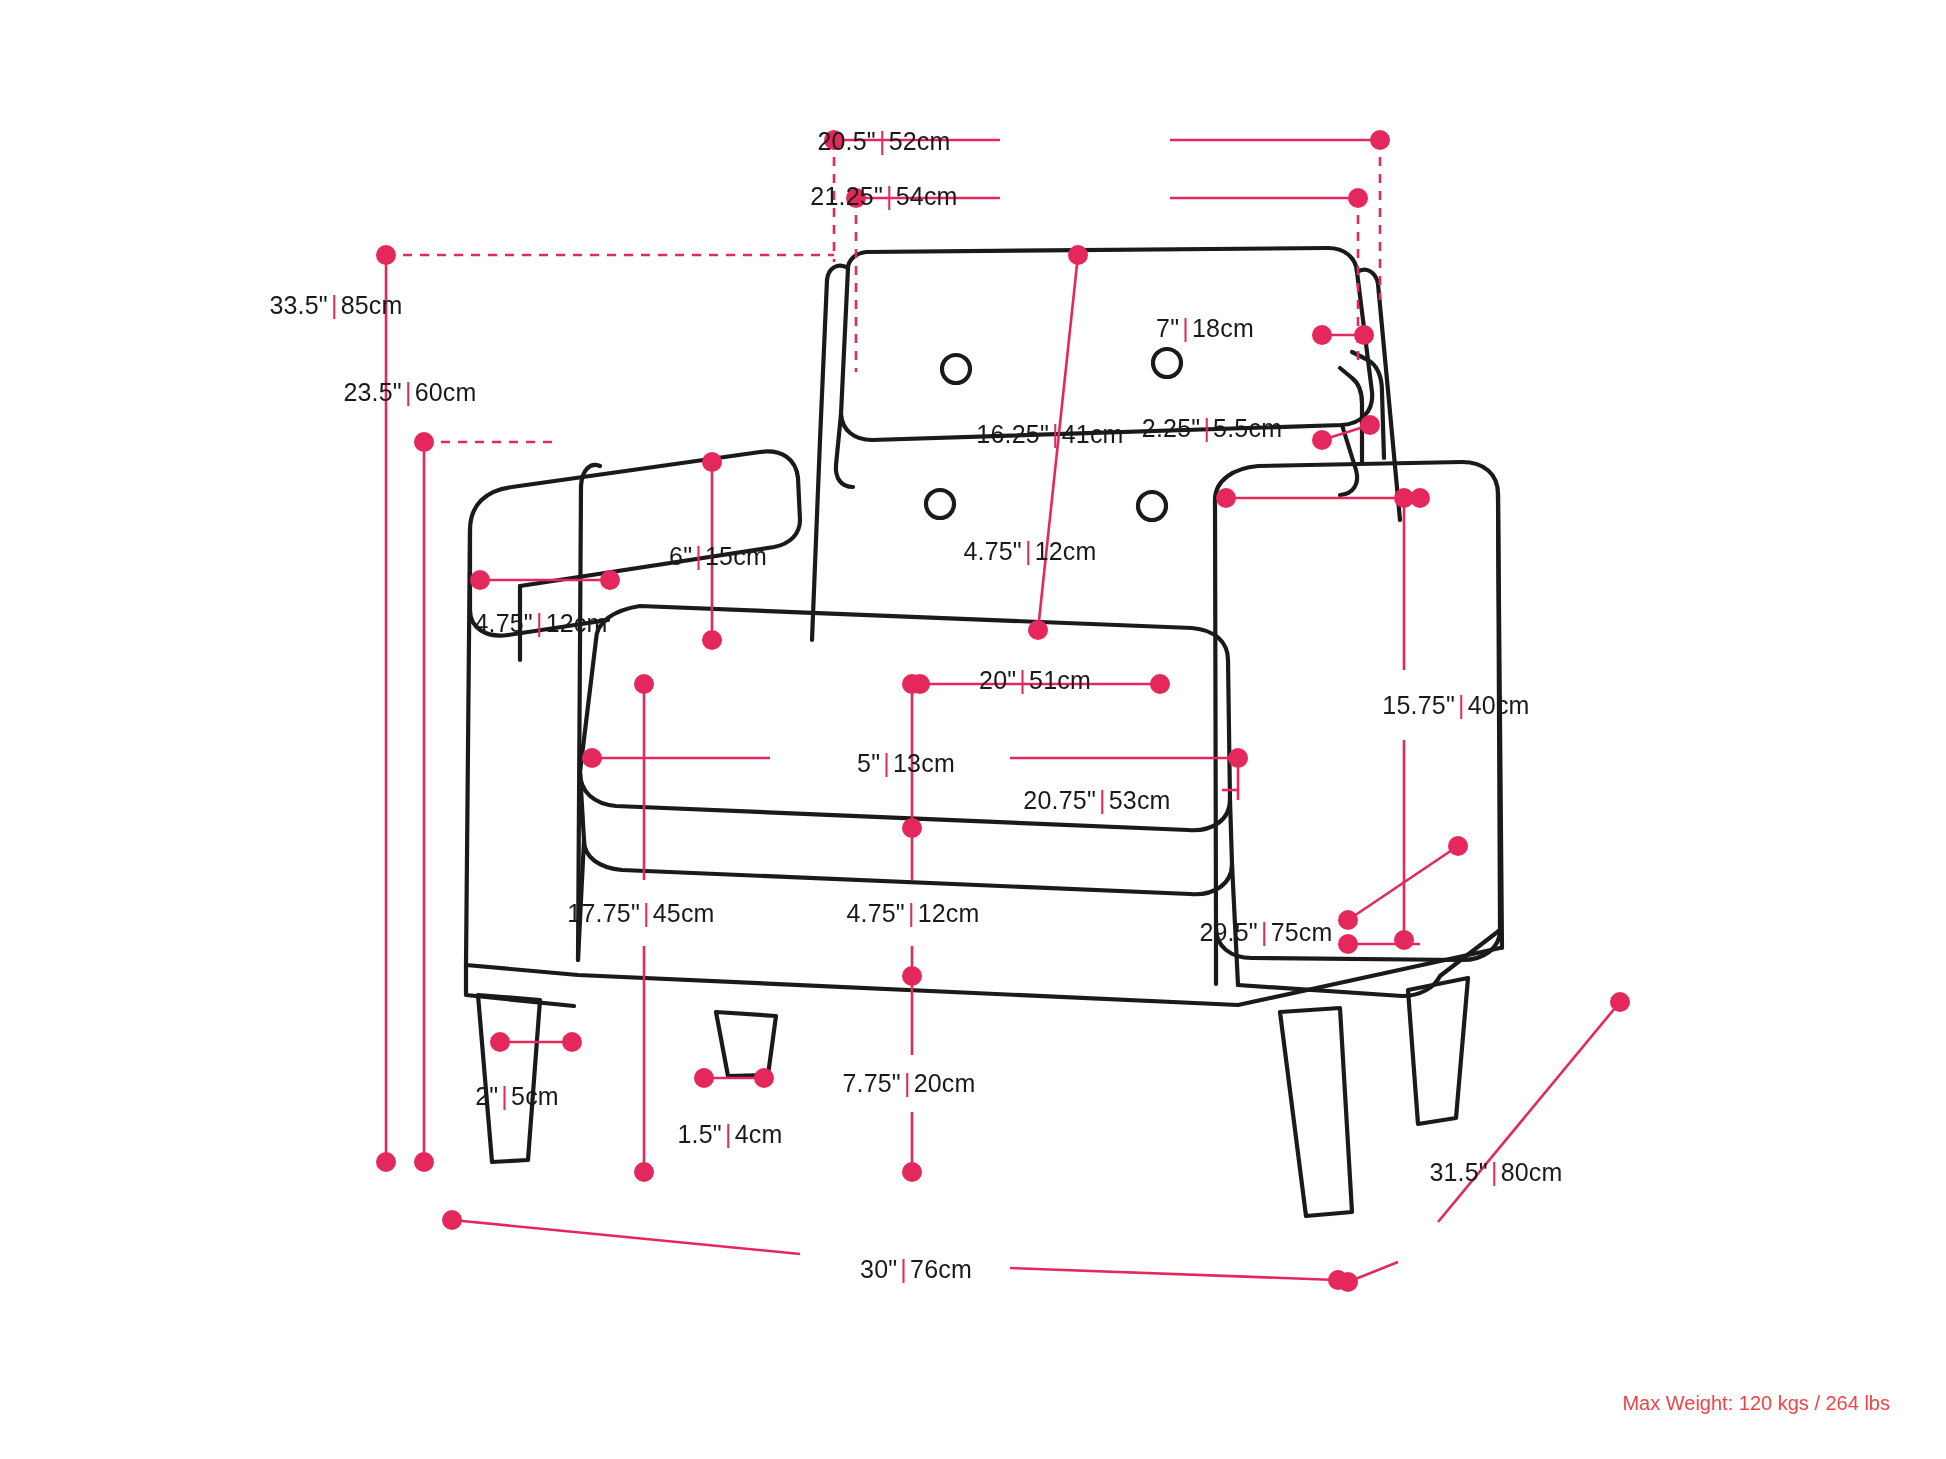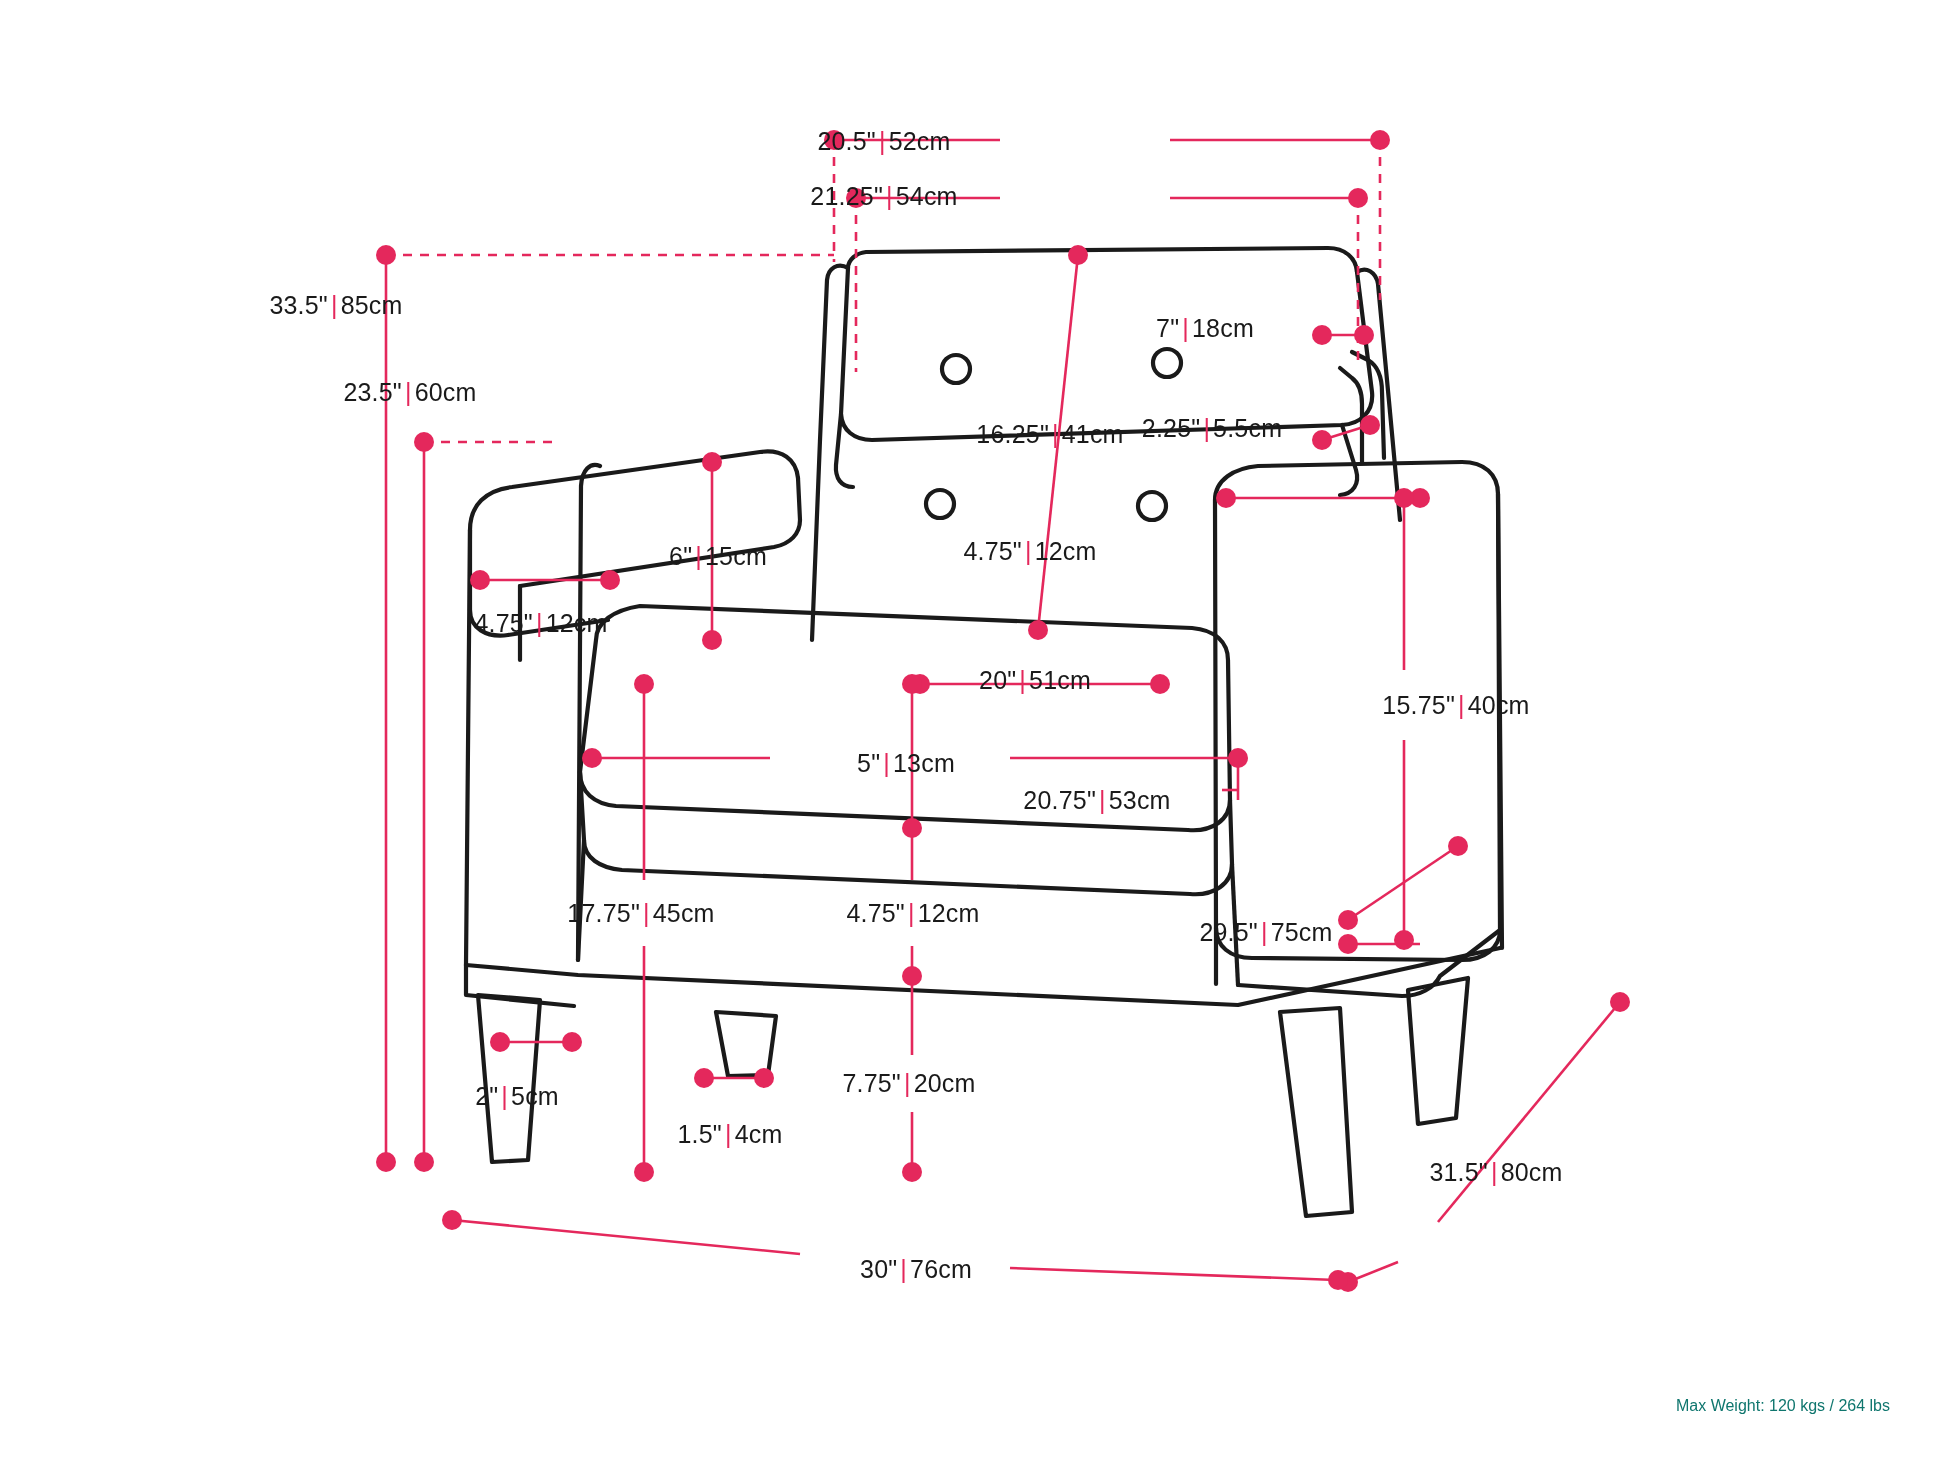--- a/index.html
+++ b/index.html
@@ -38,22 +38,22 @@
   }
   .dim-label .sep {
     color: #e4285c;
     padding: 0 3px;
     font-weight: 400;
   }
   #max-weight {
     position: absolute;
     right: 56px;
     bottom: 44px;
-    font-size: 16px;
-    color: #0f766e;
+    font-size: 20px;
+    color: #ef4444;
     white-space: nowrap;
   }
 </style>
 </head>
 <body>
 
 <div id="stage">
 
   <svg id="diagram-svg" viewBox="0 0 1946 1459">
     <g fill="none" stroke="#1a1a1a" stroke-width="4.2" stroke-linecap="round" stroke-linejoin="round">

